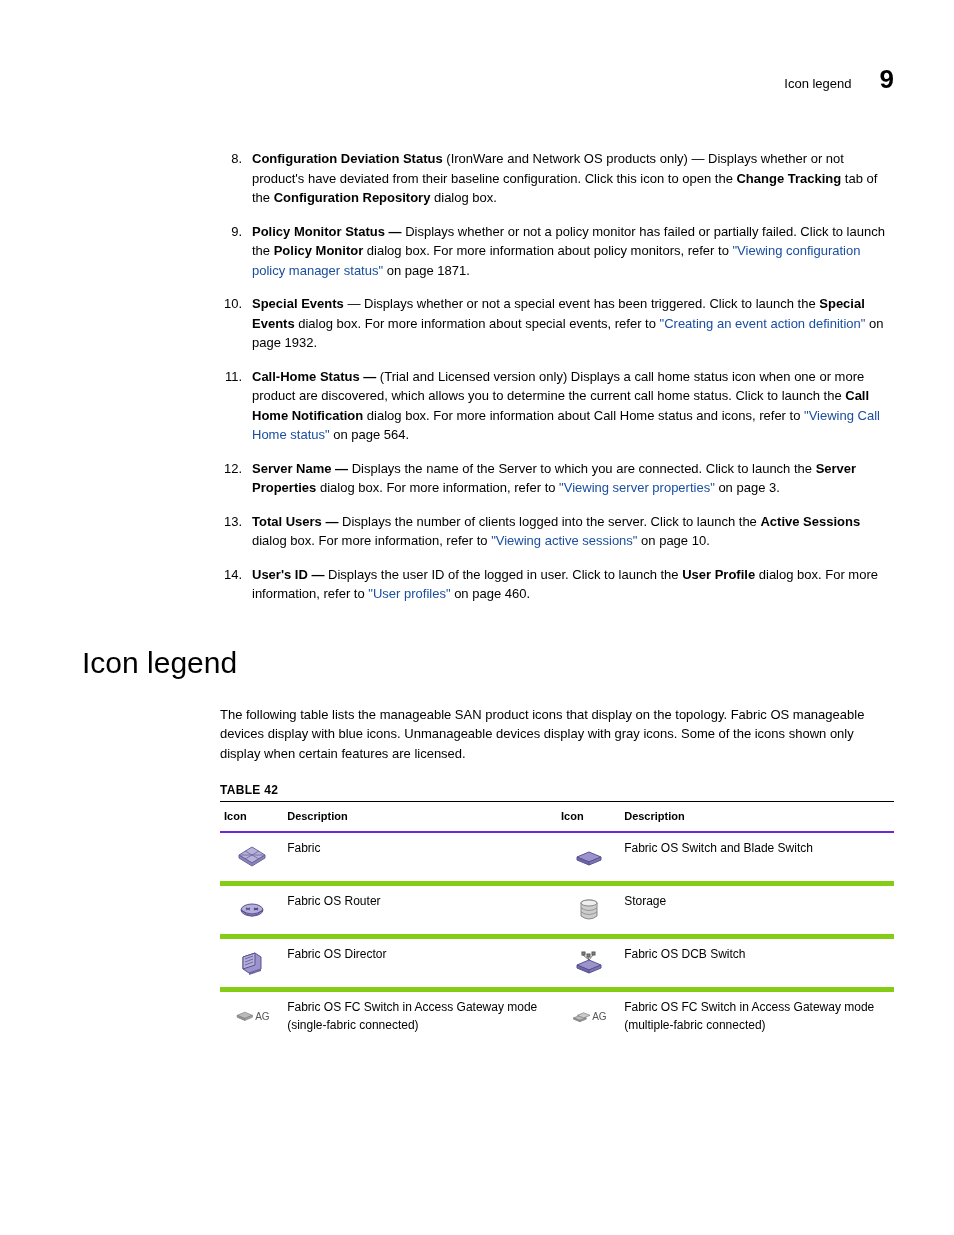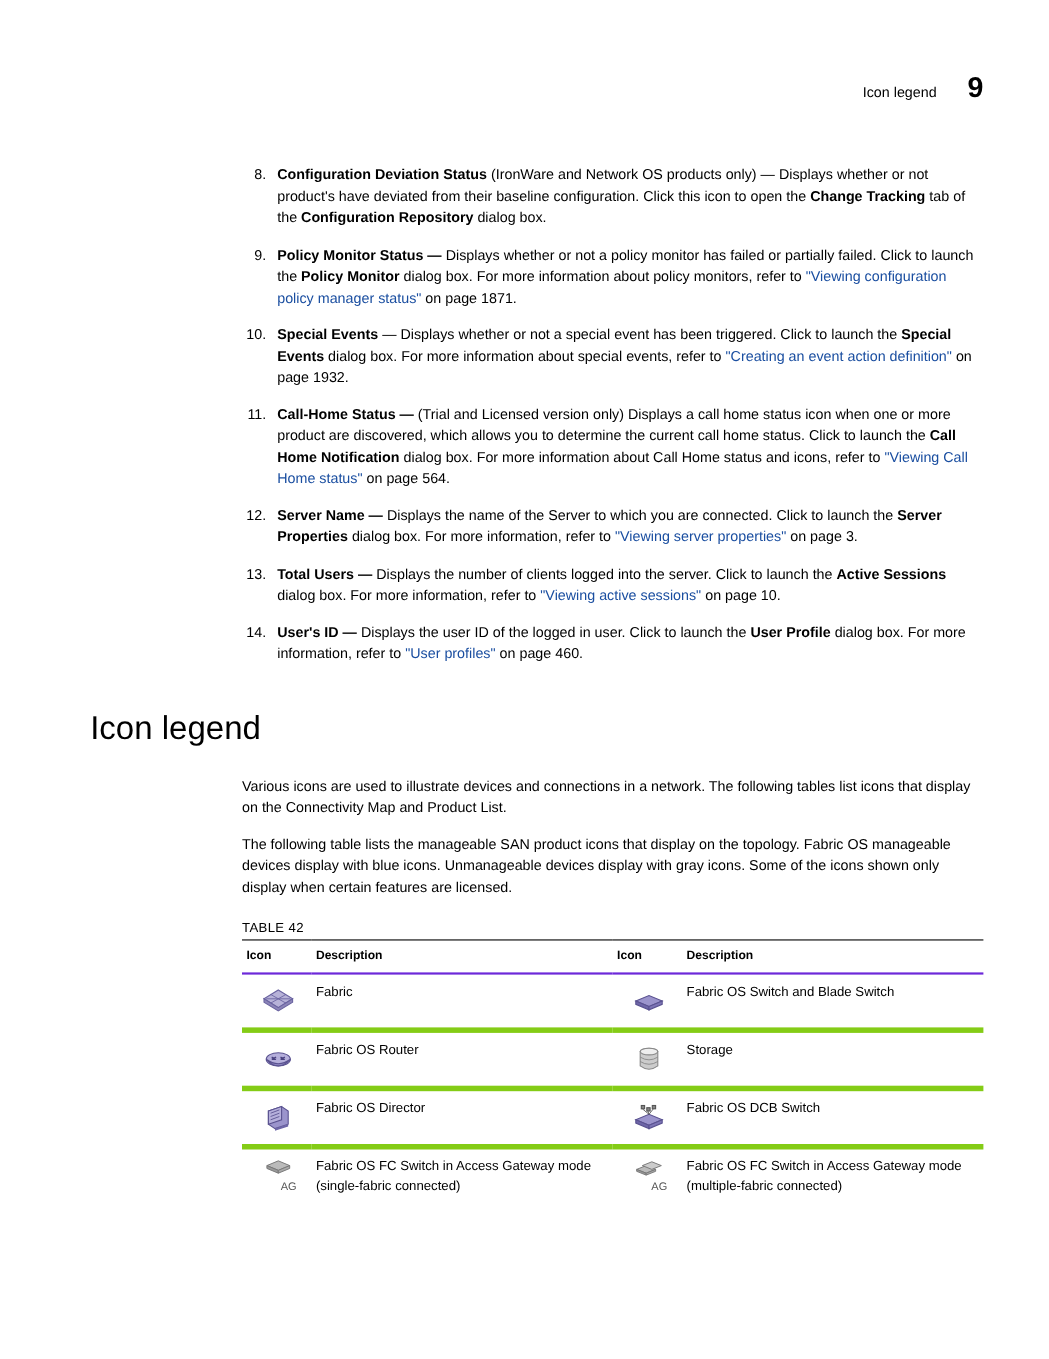--- a/index.html
+++ b/index.html
@@ -60,21 +60,21 @@
   h2.subsection-title {
     font-family: "Arial Narrow", Arial, sans-serif;
     font-weight: normal;
     font-size: 22px;
     font-stretch: condensed;
     margin: 28px 0 12px 0;
   }
   .para { margin-bottom: 14px; }
   .table-label {
     font-family: "Arial Narrow", Arial, sans-serif;
-    font-weight: normal;
+    font-weight: bold;
     font-size: 12px;
     margin-top: 18px;
     margin-bottom: 2px;
     letter-spacing: 0.3px;
   }
   table.icon-table {
     border-collapse: collapse;
     width: 100%;
     font-size: 12px;
   }
@@ -99,23 +99,23 @@
     text-align: center;
   }
   .desc-cell {
     width: 260px;
   }
   .icon-box {
     width: 36px;
     height: 36px;
     margin: 0 auto;
     display: flex;
-    align-items: flex-end;
+    align-items: center;
     justify-content: center;
-    flex-direction: column;
+    flex-direction: row;
   }
   .ag-label {
     font-size: 10px;
     color: #555;
     margin-top: 2px;
   }
   svg { display: block; }
 </style>
 </head>
 <body>
@@ -153,21 +153,20 @@
       </li>
       <li>
         <span class="num">14.</span>
         <span class="body"><span class="bold">User's ID — </span><span>Displays the user ID of the logged in user. Click to launch the </span><span class="bold">User Profile</span><span> dialog box. For more information, refer to </span><a class="crossref" href="#">"User profiles"</a><span> on page 460.</span></span>
       </li>
     </ol>
 </div>
 
 <h1 class="section-title">Icon legend</h1>
 <div class="content">
-  <p class="para">Various icons are used to illustrate devices and connections in a network. The following tables list icons that display on the Connectivity Map and Product List.</p>
 
   <p class="para">The following table lists the manageable SAN product icons that display on the topology. Fabric OS manageable devices display with blue icons. Unmanageable devices display with gray icons. Some of the icons shown only display when certain features are licensed.</p>
 
   <div class="table-label">TABLE 42</div>
   <table class="icon-table">
     <thead>
       <tr>
         <th class="icon-cell">Icon</th>
         <th class="desc-cell">Description</th>
         <th class="icon-cell">Icon</th>

